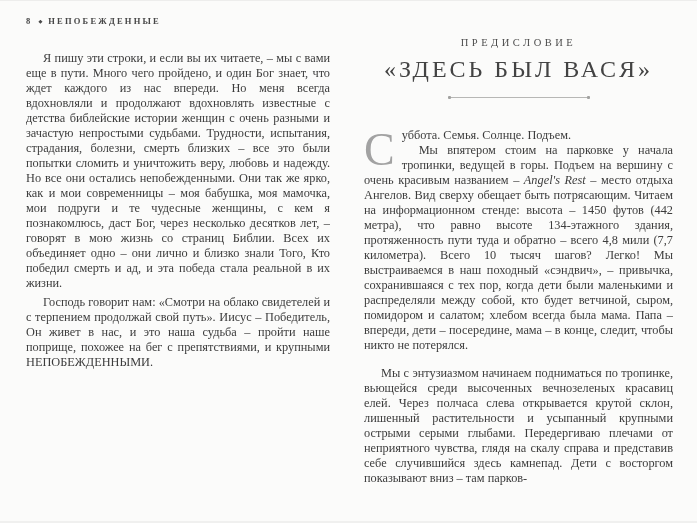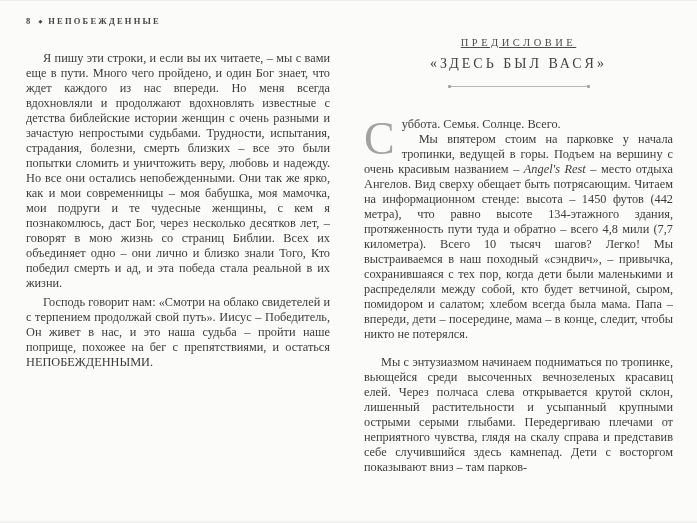--- a/index.html
+++ b/index.html
@@ -67,24 +67,23 @@
   }
   
   .chapter-head {
     text-align: center;
     color: #4a4a4a;
   }
   .chapter-label {
     font-size: 10.5px;
     letter-spacing: 3.5px;
     color: #4c4c4c;
-    text-decoration: underline;
   }
   .chapter-title {
-    font-size: 14px;
+    font-size: 24px;
     letter-spacing: 3px;
     color: #434343;
     margin-top: 8px;
   }
   .heading-rule {
     position: relative;
     width: 140px;
     height: 1px;
     background: #b7b7b5;
     margin: 14px auto 0 auto;
@@ -127,33 +126,33 @@
 <div class="spread">
 
   <div class="page page-left">
     <div class="running-header">
       <span>8</span>
       <span class="sep">◆</span>
       <span>НЕПОБЕЖДЕННЫЕ</span>
     </div>
     <div class="body-text">
       <p>Я пишу эти строки, и если вы их читаете, – мы с вами еще в пути. Много чего пройдено, и один Бог знает, что ждет каждого из нас впереди. Но меня всегда вдохновляли и продолжают вдохновлять известные с детства библейские истории женщин с очень разными и зачастую непростыми судьбами. Трудности, испытания, страдания, болезни, смерть близких – все это были попытки сломить и уничтожить веру, любовь и надежду. Но все они остались непобежденными. Они так же ярко, как и мои современницы – моя бабушка, моя мамочка, мои подруги и те чудесные женщины, с кем я познакомлюсь, даст Бог, через несколько десятков лет, – говорят в мою жизнь со страниц Библии. Всех их объединяет одно – они лично и близко знали Того, Кто победил смерть и ад, и эта победа стала реальной в их жизни.</p>
-      <p>Господь говорит нам: «Смотри на облако свидетелей и с терпением продолжай свой путь». Иисус – Победитель, Он живет в нас, и это наша судьба – пройти наше поприще, похожее на бег с препятствиями, и остаться НЕПОБЕЖДЕННЫМИ.</p>
+      <p>Господь говорит нам: «Смотри на облако свидетелей и с терпением продолжай свой путь». Иисус – Победитель, Он живет в нас, и это наша судьба – пройти наше поприще, похожее на бег с препятствиями, и крупными НЕПОБЕЖДЕННЫМИ.</p>
     </div>
   </div>
 
   <div class="page page-right">
     <div class="chapter-head">
       <div class="chapter-label">ПРЕДИСЛОВИЕ</div>
       <div class="chapter-title">«ЗДЕСЬ БЫЛ ВАСЯ»</div>
       <div class="heading-rule"></div>
     </div>
     <div class="body-text">
       <div class="opening">
         <span class="drop-cap">С</span>
-        <p class="no-indent">уббота. Семья. Солнце. Всего.</p>
+        <p class="no-indent">уббота. Семья. Солнце. Подъем.</p>
         <p><span>Мы впятером стоим на парковке у начала тропинки, ведущей в горы. Подъем на вершину с очень красивым названием – </span><em>Angel's Rest</em><span> – место отдыха Ангелов. Вид сверху обещает быть потрясающим. Читаем на информационном стенде: высота – 1450 футов (442 метра), что равно высоте 134-этажного здания, протяженность пути туда и обратно – всего 4,8 мили (7,7 километра). Всего 10 тысяч шагов? Легко! Мы выстраиваемся в наш походный «сэндвич», – привычка, сохранившаяся с тех пор, когда дети были маленькими и распределяли между собой, кто будет ветчиной, сыром, помидором и салатом; хлебом всегда была мама. Папа – впереди, дети – посередине, мама – в конце, следит, чтобы никто не потерялся.</span></p>
       </div>
       <p class="after-opening">Мы с энтузиазмом начинаем подниматься по тропинке, вьющейся среди высоченных вечнозеленых красавиц елей. Через полчаса слева открывается крутой склон, лишенный растительности и усыпанный крупными острыми серыми глыбами. Передергиваю плечами от неприятного чувства, глядя на скалу справа и представив себе случившийся здесь камнепад. Дети с восторгом показывают вниз – там парков-</p>
     </div>
   </div>
 
 </div>
 
 </body></html>

